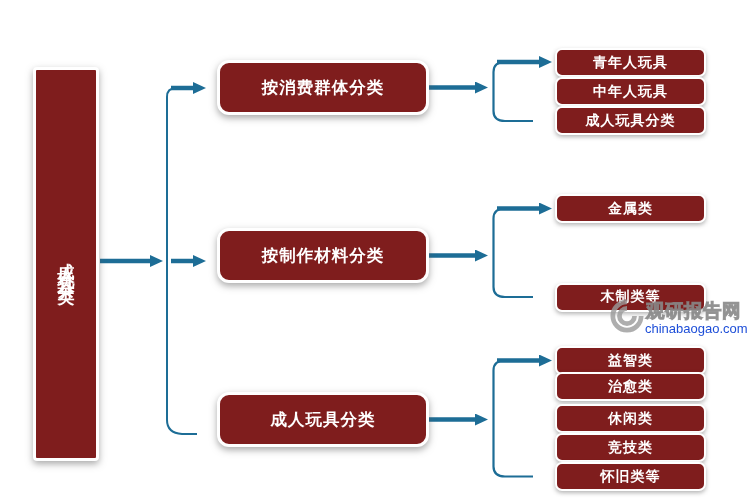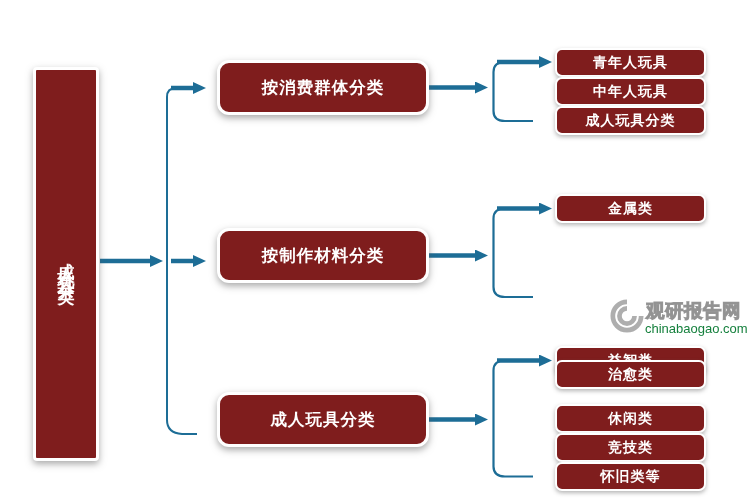--- a/index.html
+++ b/index.html
@@ -33,21 +33,21 @@
   }
   .watermark{
     position:absolute;left:610px;top:297px;width:140px;height:42px;z-index:3;
   }
   .wm-logo{position:absolute;left:0;top:2px;opacity:.8;}
   .wm-name{
     position:absolute;left:36px;top:1px;font-size:18.5px;font-weight:bold;letter-spacing:.5px;
     color:rgba(145,145,145,.40);-webkit-text-stroke:1px rgba(135,135,135,.85);white-space:nowrap;text-align:center;
   }
   .wm-url{
-    position:absolute;left:35px;top:24px;font-size:13px;color:#15803d;white-space:nowrap;
+    position:absolute;left:35px;top:24px;font-size:13px;color:#1d4ed8;white-space:nowrap;
   }
 </style>
 </head>
 <body>
 
 <div class="canvas">
 
   <svg class="connectors" viewBox="0 0 750 500" xmlns="http://www.w3.org/2000/svg">
     <defs>
       <marker id="ah" markerUnits="userSpaceOnUse" markerWidth="14" markerHeight="12" refX="1" refY="6" orient="auto">
@@ -95,25 +95,28 @@
   <div class="node leaf" style="top:77px">
     <span>中年人玩具</span>
   </div>
   <div class="node leaf" style="top:106px">
     <span>成人玩具分类</span>
   </div>
 
   <div class="node leaf" style="top:194px">
     <span>金属类</span>
   </div>
+  <div class="node leaf" style="top:282.5px">
+    <span>木制类等</span>
+  </div>
 
   <div class="node leaf" style="top:346px">
     <span>益智类</span>
   </div>
-  <div class="node leaf" style="top:360px">
+  <div class="node leaf" style="top:372px">
     <span>治愈类</span>
   </div>
   <div class="node leaf" style="top:404px">
     <span>休闲类</span>
   </div>
   <div class="node leaf" style="top:433px">
     <span>竞技类</span>
   </div>
   <div class="node leaf" style="top:462px">
     <span>怀旧类等</span>

